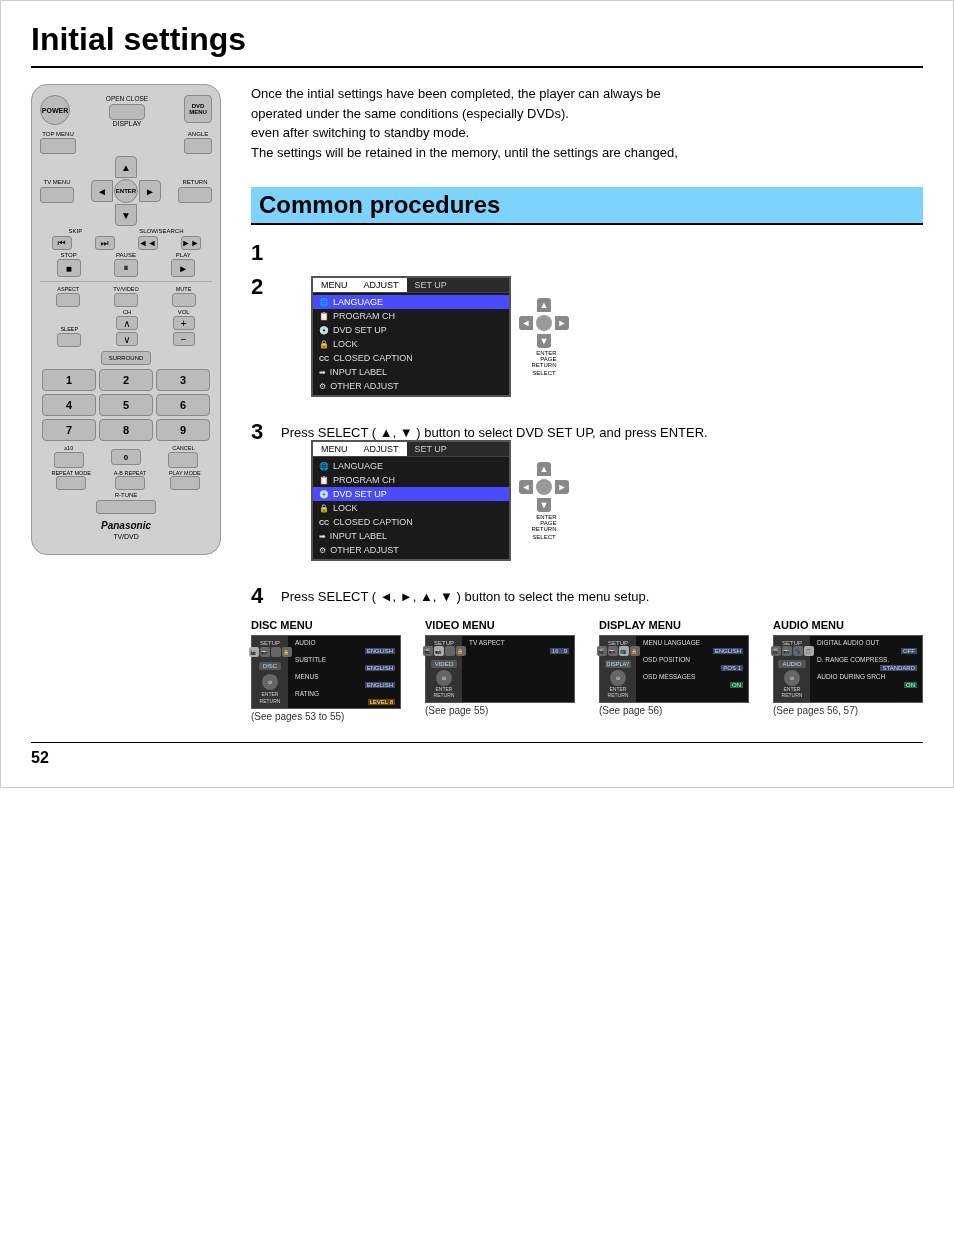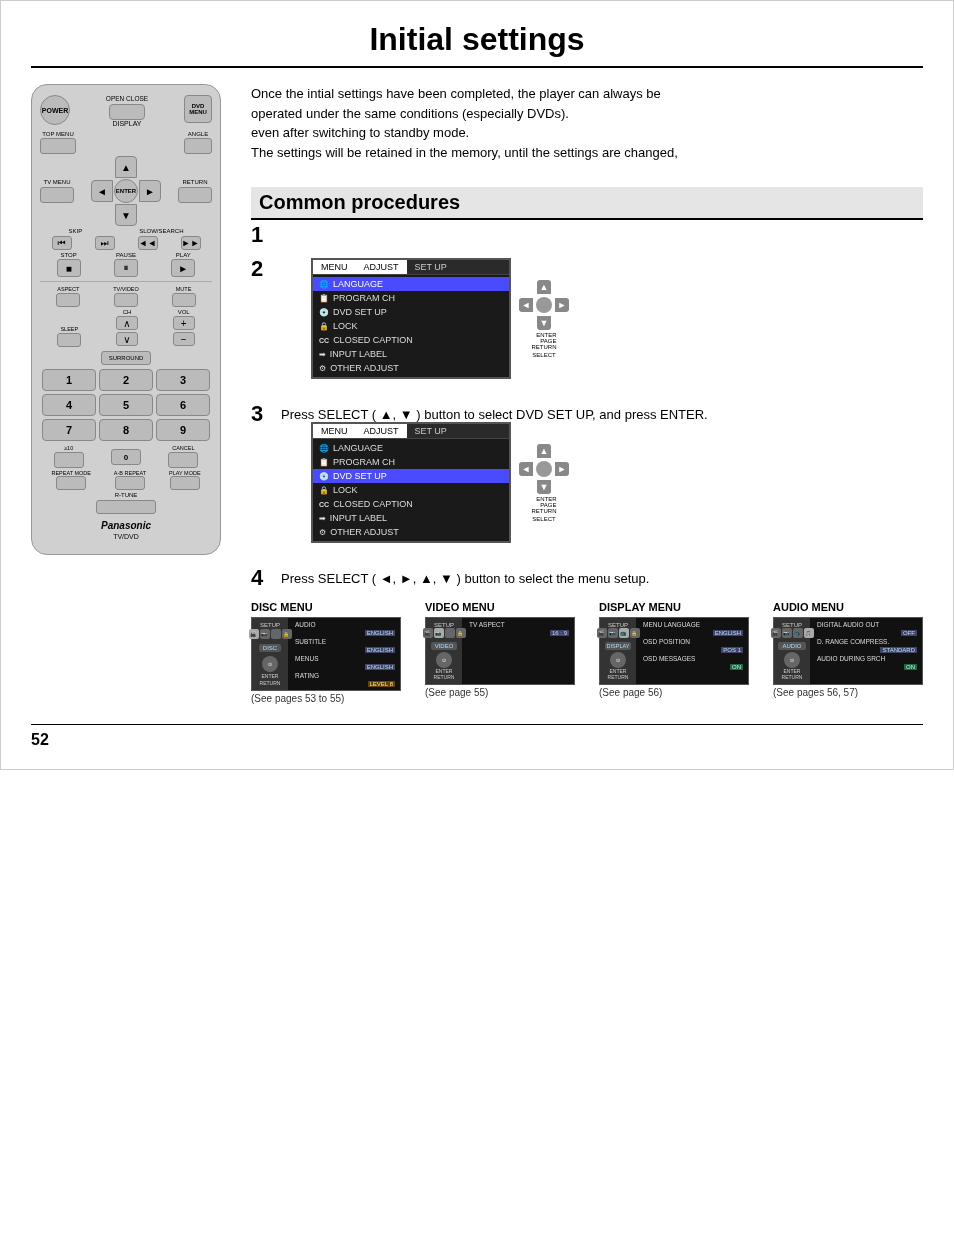--- a/index.html
+++ b/index.html
@@ -18,21 +18,20 @@
       border: 1px solid #ccc;
     }
 
     
     .page-title {
       font-size: 32px;
       font-weight: bold;
       border-bottom: 2px solid #000;
       padding-bottom: 8px;
       margin-bottom: 16px;
-      text-align: center;
     }
 
     
     .main-content {
       display: flex;
       gap: 20px;
     }
 
     
     .remote-container {
@@ -392,26 +391,26 @@
     }
 
     .intro-text {
       font-size: 13px;
       line-height: 1.5;
       margin-bottom: 25px;
     }
 
     
     .section-title {
-      font-size: 20px;
+      font-size: 24px;
       font-weight: bold;
       border-bottom: 2px solid #000;
       padding-bottom: 4px;
-      margin-bottom: 4px;
-      background: #e5e5e5;
+      margin-bottom: 17px;
+      background: #7dd3fc;
       padding: 4px 8px;
     }
 
     .step {
       display: flex;
       align-items: flex-start;
       margin-bottom: 12px;
     }
 
     .step-number {

